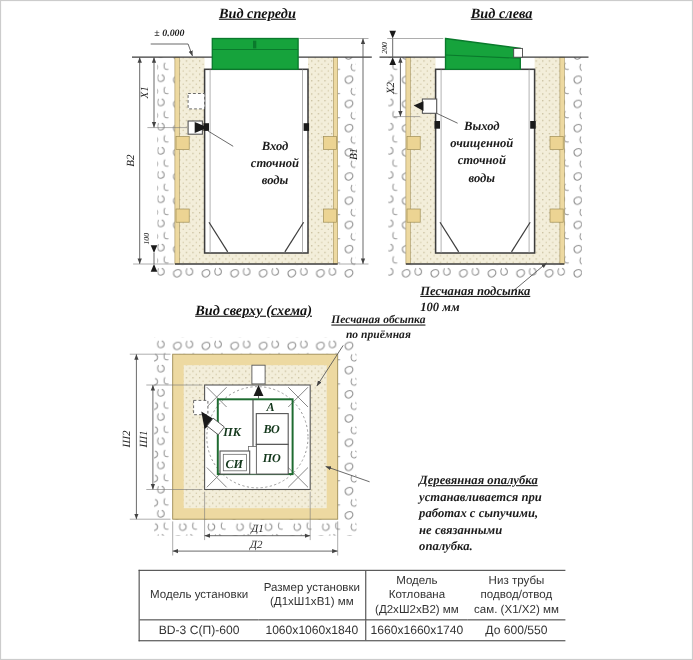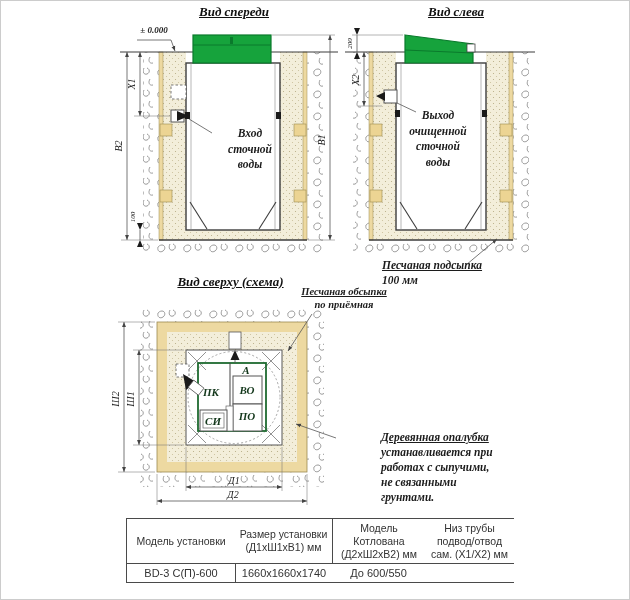--- a/index.html
+++ b/index.html
@@ -258,21 +258,21 @@
     <div class="u">Песчаная обсыпка</div>
     <div>по приёмная</div>
   </div>
 
 
   <div class="notewood">
     <div class="u">Деревянная опалубка</div>
     <div>устанавливается при</div>
     <div>работах с сыпучими,</div>
     <div>не связанными</div>
-    <div>грунтами.</div>
+    <div>опалубка.</div>
   </div>
 
   <div class="spec">
     <div class="h">
       <div>Модель установки</div>
     </div>
     <div class="h">
       <div>Размер установки</div>
       <div>(Д1хШ1хВ1) мм</div>
     </div>
@@ -280,16 +280,17 @@
       <div>Модель</div>
       <div>Котлована</div>
       <div>(Д2хШ2хВ2) мм</div>
     </div>
     <div class="h">
       <div>Низ трубы</div>
       <div>подвод/отвод</div>
       <div>сам. (Х1/Х2) мм</div>
     </div>
     <div class="d">BD-3 С(П)-600</div>
+    <div class="d">1060x1060x1840</div>
     <div class="d c3">1660x1660x1740</div>
     <div class="d">До 600/550</div>
   </div>
 </div>
 
 </body></html>

